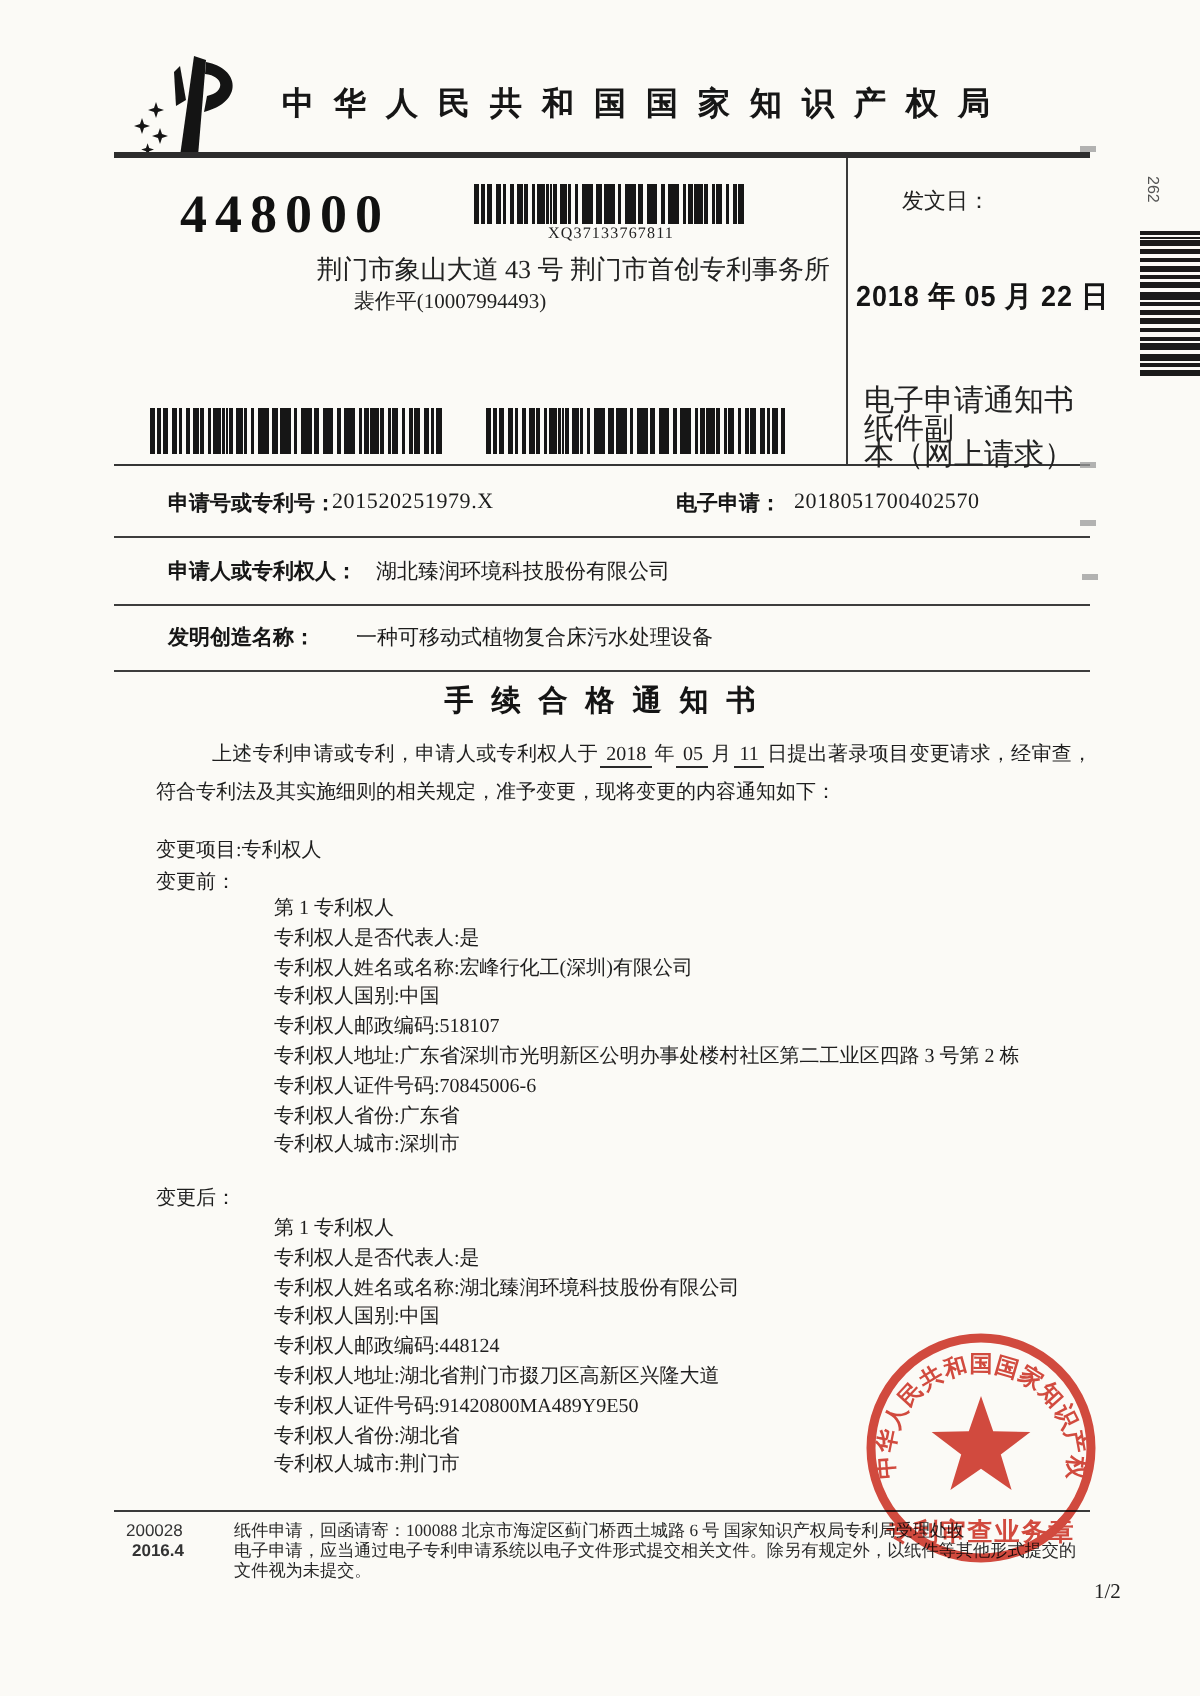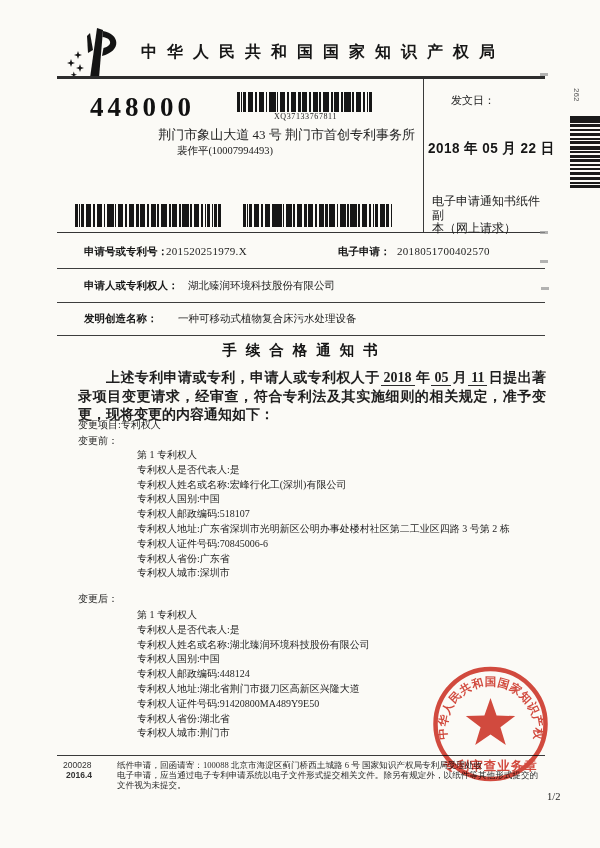--- a/index.html
+++ b/index.html
@@ -34,32 +34,32 @@
   .bc1{left:237px;top:92px;width:137px;height:20px;}
   .bc1-label{left:230px;top:112px;width:151px;text-align:center;font-size:8px;letter-spacing:.6px;color:#222;}
   .addr1{left:85px;top:126px;width:330px;text-align:right;font-size:13px;color:#222;}
   .addr2{left:60px;top:144px;width:330px;text-align:center;font-size:10.5px;color:#222;}
   .bc2{left:75px;top:204px;width:147px;height:23px;}
   .bc3{left:243px;top:204px;width:150px;height:23px;}
   .issue-label{left:451px;top:93px;font-size:11px;color:#222;}
   .issue-date{left:428px;top:139px;font-size:14.5px;font-weight:bold;
     font-family:"Liberation Sans","DejaVu Sans",sans-serif;transform:scaleX(.93);transform-origin:left top;
     letter-spacing:.5px;color:#151515;white-space:nowrap;}
-  .issue-note{left:432px;top:195px;width:112px;font-size:12px;line-height:13.5px;color:#222;}
+  .issue-note{left:432px;top:195px;width:112px;font-size:15px;line-height:13.5px;color:#222;}
   
   .hr{left:57px;width:488px;height:1.2px;background:#3d3d3d;}
   .r1{top:268px;}.r2{top:302px;}.r3{top:335px;}
   .lab{font-weight:bold;color:#161616;font-size:10.5px;white-space:nowrap;}
   .val{font-size:10.5px;color:#1c1c1c;white-space:nowrap;}
   .num{font-weight:normal;font-size:11px;letter-spacing:.3px;}
   
   .title{left:0;top:341px;width:600px;text-align:center;font-size:14.5px;font-weight:bold;
     letter-spacing:9px;color:#141414;text-indent:9px;}
-  .para{left:78px;top:369px;width:468px;font-size:14px;line-height:18.5px;
-    text-indent:28px;color:#1e1e1e;text-align:justify;font-weight:bold;}
+  .para{left:78px;top:369px;width:468px;font-size:10px;line-height:18.5px;
+    text-indent:28px;color:#1e1e1e;text-align:justify;}
   .u{border-bottom:1px solid #2a2a2a;padding:0 3px;margin:0 1px;}
   .blk-label{left:78px;font-size:10px;color:#1e1e1e;}
   .list{left:137px;width:420px;font-size:10px;line-height:14.8px;color:#1e1e1e;}
   .list div{white-space:nowrap;}
   
   .rule-bottom{left:57px;top:755px;width:488px;height:1.3px;background:#3a3a3a;}
   .fcode{left:63px;top:760px;font-size:8.5px;color:#333;
     font-family:"Liberation Sans","DejaVu Sans",sans-serif;}
   .fcode2{left:66px;top:770px;font-size:8.5px;color:#333;
     font-family:"Liberation Sans","DejaVu Sans",sans-serif;font-weight:bold;}

